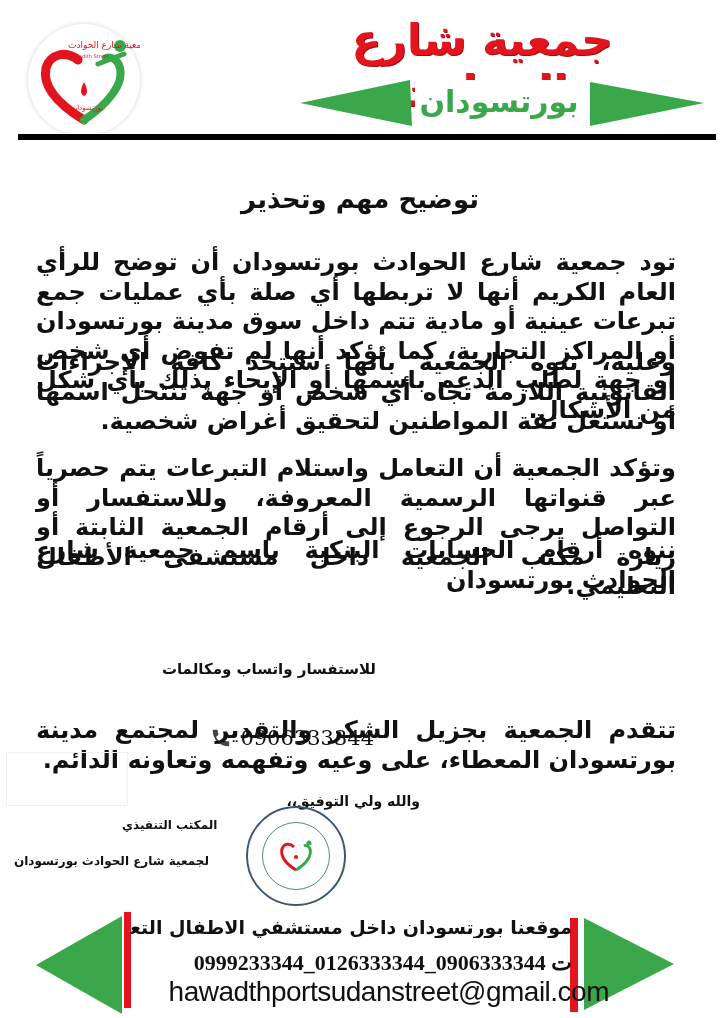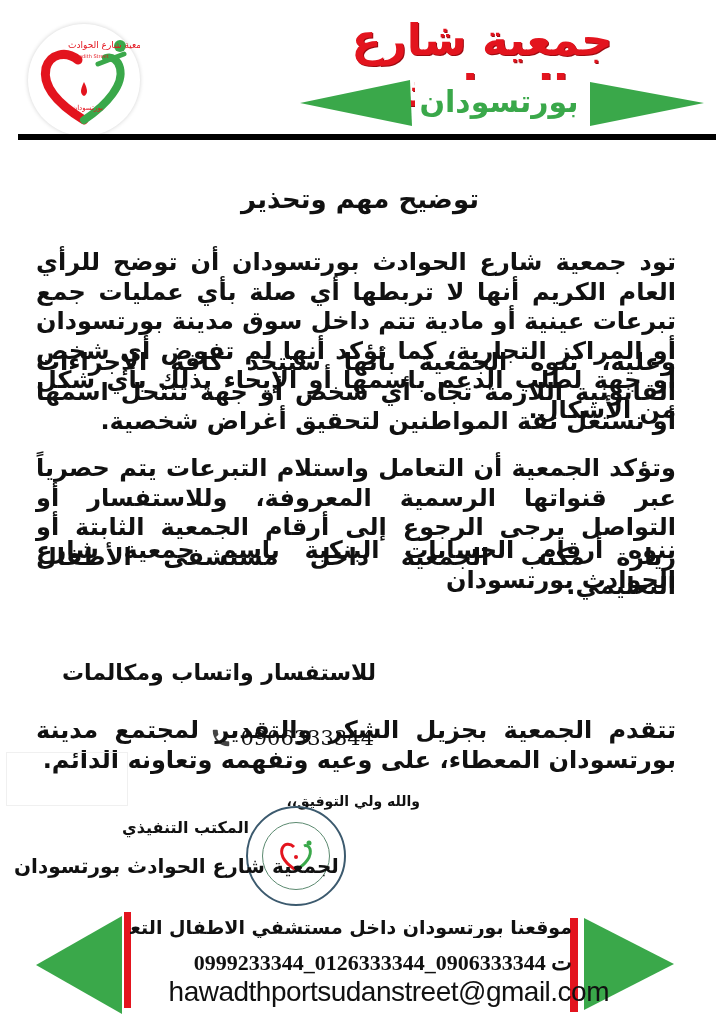--- a/index.html
+++ b/index.html
@@ -28,29 +28,29 @@
   .p2 { top: 348px; margin-left: 40px; }
   .p3 { top: 454px; }
   .p4 { top: 528px; margin-top: 8px; }
 
   .bank-list { right: 360px; top: 566px; direction: rtl; list-style: none; padding: 0; margin: 0; }
   .bank-item { font-size: 17.5px; font-weight: bold; line-height: 29px; white-space: nowrap; }
   .bullet { display: inline-block; width: 7px; height: 7px; background: #3a83cf;
             transform: rotate(45deg); margin-left: 10px; vertical-align: middle; }
   .acct { font-family: "DejaVu Serif", serif; font-weight: normal; font-size: 21px; }
 
-  .inquiry { right: 344px; top: 660px; direction: rtl; font-size: 22px; font-weight: bold; }
+  .inquiry { right: 344px; top: 660px; direction: rtl; font-size: 15px; font-weight: bold; }
   .phone-line { right: 346px; top: 700px; direction: ltr; font-family: "DejaVu Serif", serif;
                 font-size: 21px; display: flex; align-items: center; gap: 8px; margin-top: 26px; }
   .phone-icon { width: 22px; height: 22px; }
 
   .p5 { top: 716px; }
   .closing { right: 300px; top: 793px; direction: rtl; font-size: 14px; font-weight: bold; margin-left: 12px; }
-  .exec-office { left: 122px; top: 818px; direction: rtl; font-size: 16px; font-weight: bold; }
-  .exec-org { left: 14px; top: 854px; direction: rtl; font-size: 20px; font-weight: bold; white-space: nowrap; }
+  .exec-office { left: 122px; top: 818px; direction: rtl; font-size: 12px; font-weight: bold; }
+  .exec-org { left: 14px; top: 854px; direction: rtl; font-size: 12px; font-weight: bold; white-space: nowrap; }
 
   .stamp { left: 246px; top: 806px; width: 100px; height: 100px; border-radius: 50%;
            border: 2px solid #3c5a6e; box-sizing: border-box; }
   .stamp-inner { position: absolute; left: 14px; top: 14px; width: 68px; height: 68px;
                  border-radius: 50%; border: 1.5px solid #5c8a70; box-sizing: border-box; }
 
   .faint-box { left: 6px; top: 752px; width: 120px; height: 52px; border: 1px solid #f0f0f0; }
 
   
   .footer-arrow-left { left: 36px; top: 916px; width: 86px; height: 98px; }

